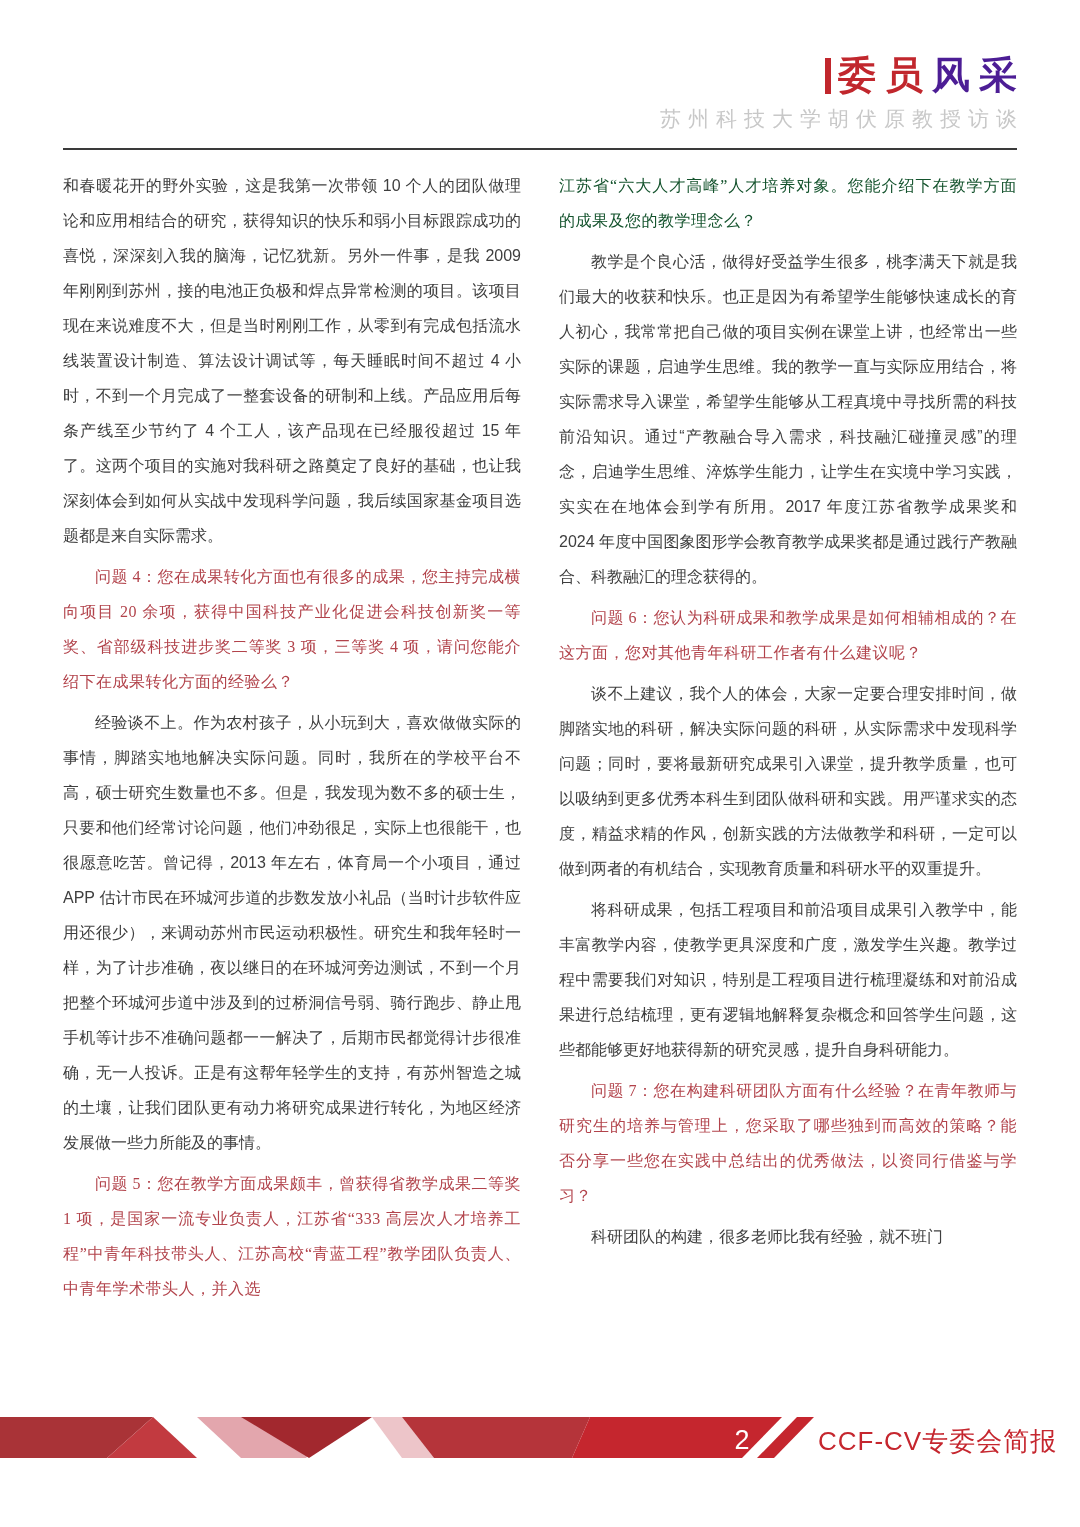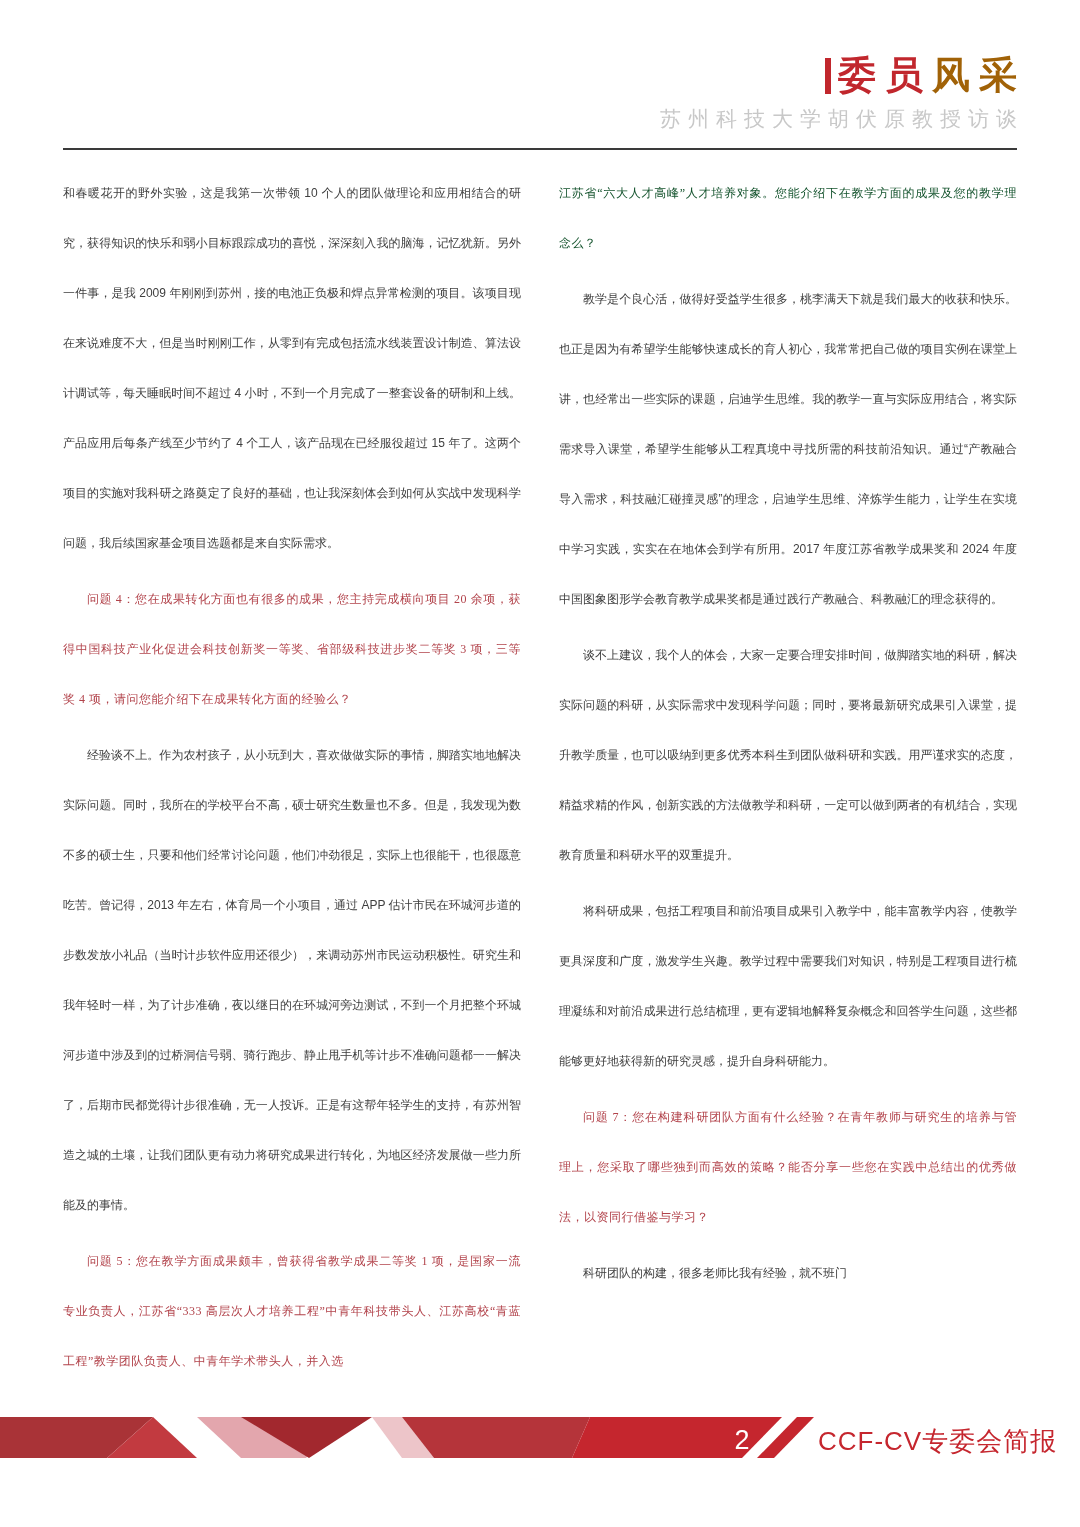--- a/index.html
+++ b/index.html
@@ -29,21 +29,21 @@
     border-top:2px solid #3a3a3a;height:0;
   }
   
   .columns{
     position:absolute;top:168px;left:63px;right:63px;
     display:flex;gap:38px;
   }
   .col{flex:1;min-width:0;}
   .col p{
     margin:0 0 6px 0;
-    font-size:12px;line-height:50px;
+    font-size:16px;line-height:35px;
     text-align:justify;
     text-justify:inter-ideograph;
   }
   .body-p{color:#3e3e3e;}
   .q{
     font-family:"Liberation Serif","DejaVu Serif",serif;
     letter-spacing:0.5px;
   }
   .indent{text-indent:2em;}
   
@@ -54,35 +54,36 @@
   .brand-text{font-size:26px;font-weight:500;letter-spacing:1px;}
 </style>
 </head>
 <body>
 
 <div class="page">
 
   <div class="title-row">
     <span class="title-bar" style="background: rgb(193, 39, 45);"></span>
     <span style="color:#c1272d;">委员</span>
-    <span style="color:#a16207;">风采</span>
+    <span style="color:#4c1d95;">风采</span>
   </div>
   <div class="subtitle" style="color:#c8c8c8;">苏州科技大学胡伏原教授访谈</div>
   <div class="rule"></div>
 
   <div class="columns">
     <section class="col">
       <p class="body-p">和春暖花开的野外实验，这是我第一次带领 10 个人的团队做理论和应用相结合的研究，获得知识的快乐和弱小目标跟踪成功的喜悦，深深刻入我的脑海，记忆犹新。另外一件事，是我 2009 年刚刚到苏州，接的电池正负极和焊点异常检测的项目。该项目现在来说难度不大，但是当时刚刚工作，从零到有完成包括流水线装置设计制造、算法设计调试等，每天睡眠时间不超过 4 小时，不到一个月完成了一整套设备的研制和上线。产品应用后每条产线至少节约了 4 个工人，该产品现在已经服役超过 15 年了。这两个项目的实施对我科研之路奠定了良好的基础，也让我深刻体会到如何从实战中发现科学问题，我后续国家基金项目选题都是来自实际需求。</p>
       <p class="q indent" style="color:#b2434b;">问题 4：您在成果转化方面也有很多的成果，您主持完成横向项目 20 余项，获得中国科技产业化促进会科技创新奖一等奖、省部级科技进步奖二等奖 3 项，三等奖 4 项，请问您能介绍下在成果转化方面的经验么？</p>
       <p class="body-p indent">经验谈不上。作为农村孩子，从小玩到大，喜欢做做实际的事情，脚踏实地地解决实际问题。同时，我所在的学校平台不高，硕士研究生数量也不多。但是，我发现为数不多的硕士生，只要和他们经常讨论问题，他们冲劲很足，实际上也很能干，也很愿意吃苦。曾记得，2013 年左右，体育局一个小项目，通过 APP 估计市民在环城河步道的步数发放小礼品（当时计步软件应用还很少），来调动苏州市民运动积极性。研究生和我年轻时一样，为了计步准确，夜以继日的在环城河旁边测试，不到一个月把整个环城河步道中涉及到的过桥洞信号弱、骑行跑步、静止甩手机等计步不准确问题都一一解决了，后期市民都觉得计步很准确，无一人投诉。正是有这帮年轻学生的支持，有苏州智造之城的土壤，让我们团队更有动力将研究成果进行转化，为地区经济发展做一些力所能及的事情。</p>
       <p class="q indent" style="color:#b2434b;">问题 5：您在教学方面成果颇丰，曾获得省教学成果二等奖 1 项，是国家一流专业负责人，江苏省“333 高层次人才培养工程”中青年科技带头人、江苏高校“青蓝工程”教学团队负责人、中青年学术带头人，并入选</p>
     </section>
     <section class="col">
       <p class="q" style="color:#14532d;">江苏省“六大人才高峰”人才培养对象。您能介绍下在教学方面的成果及您的教学理念么？</p>
       <p class="body-p indent">教学是个良心活，做得好受益学生很多，桃李满天下就是我们最大的收获和快乐。也正是因为有希望学生能够快速成长的育人初心，我常常把自己做的项目实例在课堂上讲，也经常出一些实际的课题，启迪学生思维。我的教学一直与实际应用结合，将实际需求导入课堂，希望学生能够从工程真境中寻找所需的科技前沿知识。通过“产教融合导入需求，科技融汇碰撞灵感”的理念，启迪学生思维、淬炼学生能力，让学生在实境中学习实践，实实在在地体会到学有所用。2017 年度江苏省教学成果奖和 2024 年度中国图象图形学会教育教学成果奖都是通过践行产教融合、科教融汇的理念获得的。</p>
+      <p class="q indent" style="color:#b2434b;">问题 6：您认为科研成果和教学成果是如何相辅相成的？在这方面，您对其他青年科研工作者有什么建议呢？</p>
       <p class="body-p indent">谈不上建议，我个人的体会，大家一定要合理安排时间，做脚踏实地的科研，解决实际问题的科研，从实际需求中发现科学问题；同时，要将最新研究成果引入课堂，提升教学质量，也可以吸纳到更多优秀本科生到团队做科研和实践。用严谨求实的态度，精益求精的作风，创新实践的方法做教学和科研，一定可以做到两者的有机结合，实现教育质量和科研水平的双重提升。</p>
       <p class="body-p indent">将科研成果，包括工程项目和前沿项目成果引入教学中，能丰富教学内容，使教学更具深度和广度，激发学生兴趣。教学过程中需要我们对知识，特别是工程项目进行梳理凝练和对前沿成果进行总结梳理，更有逻辑地解释复杂概念和回答学生问题，这些都能够更好地获得新的研究灵感，提升自身科研能力。</p>
       <p class="q indent" style="color:#b2434b;">问题 7：您在构建科研团队方面有什么经验？在青年教师与研究生的培养与管理上，您采取了哪些独到而高效的策略？能否分享一些您在实践中总结出的优秀做法，以资同行借鉴与学习？</p>
       <p class="body-p indent">科研团队的构建，很多老师比我有经验，就不班门</p>
     </section>
   </div>
 
   <div class="footer">
     <svg viewBox="0 0 1080 46">
       <polygon points="0,4 153,4 107,45 0,45" fill="#a93337"></polygon>

